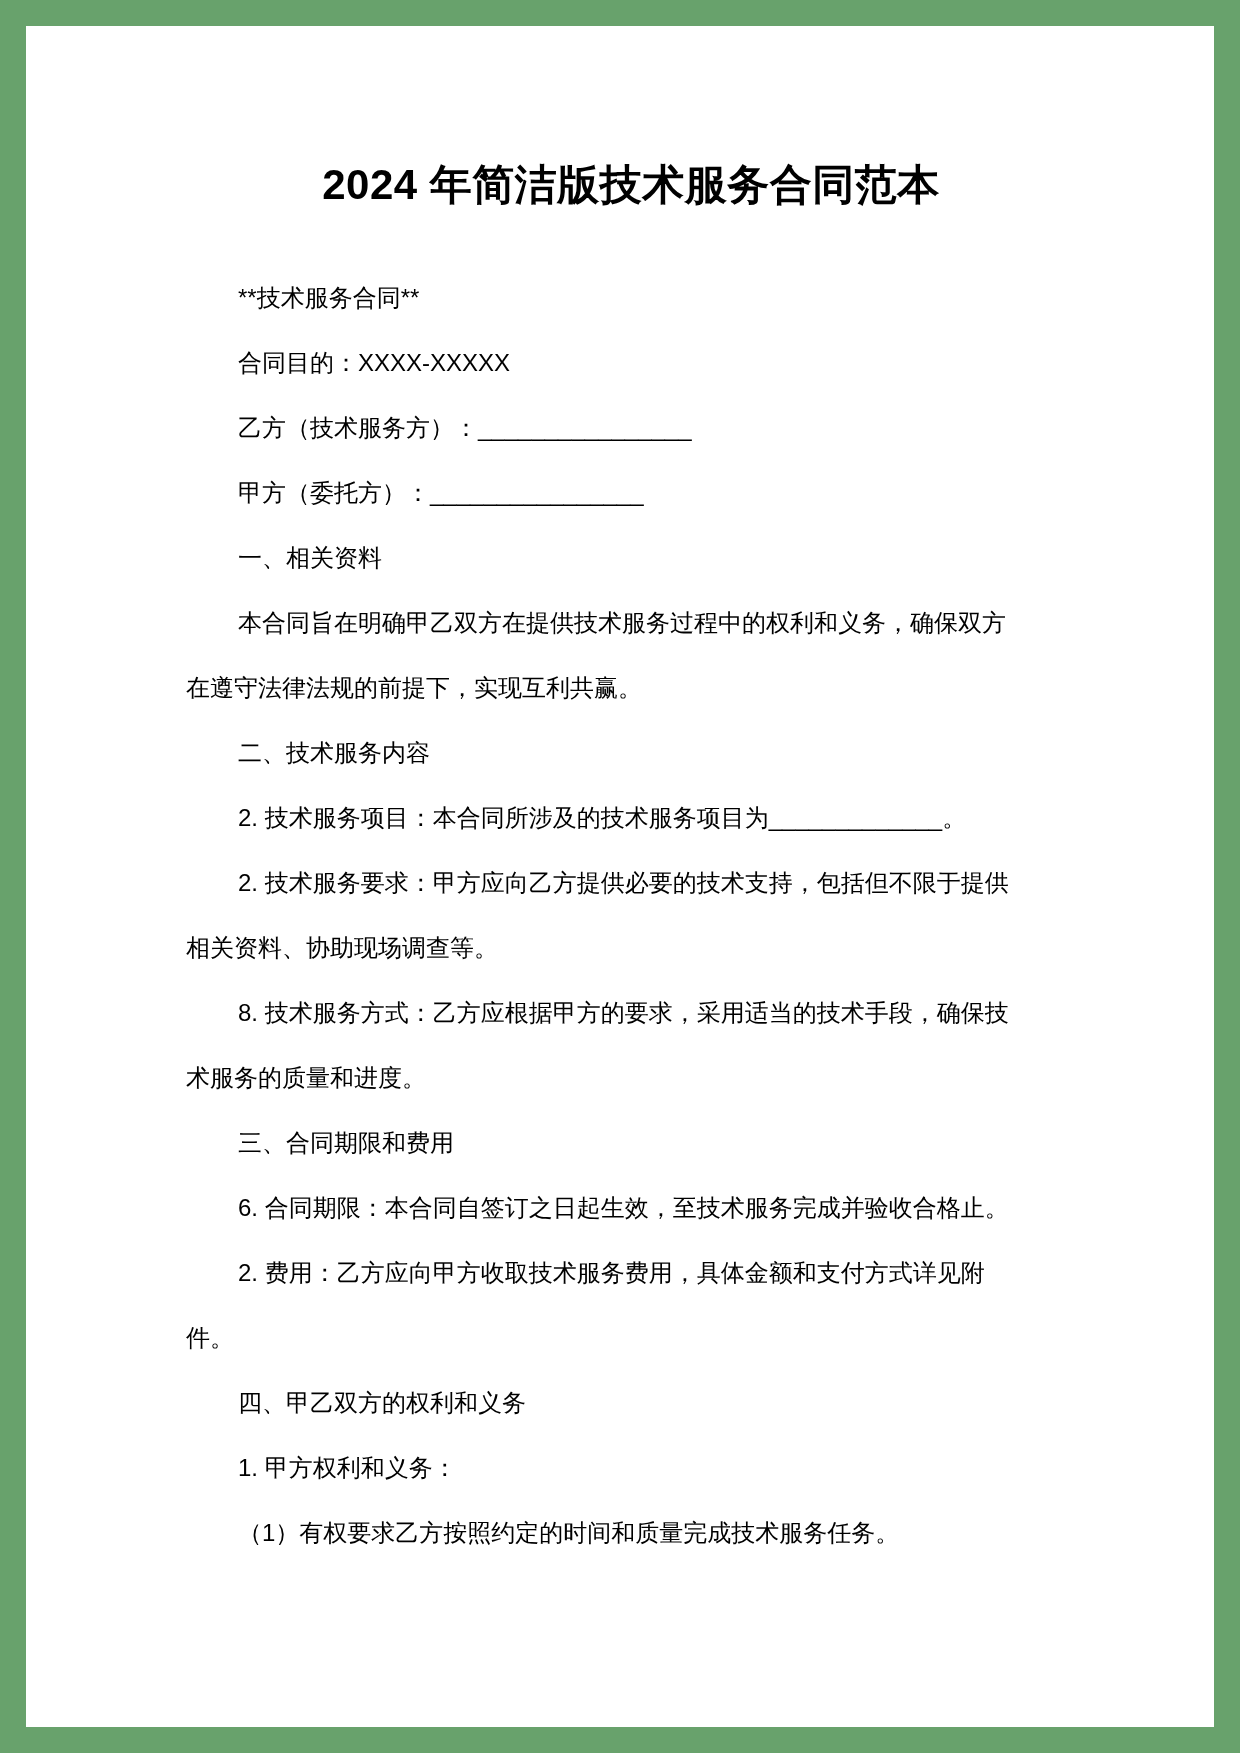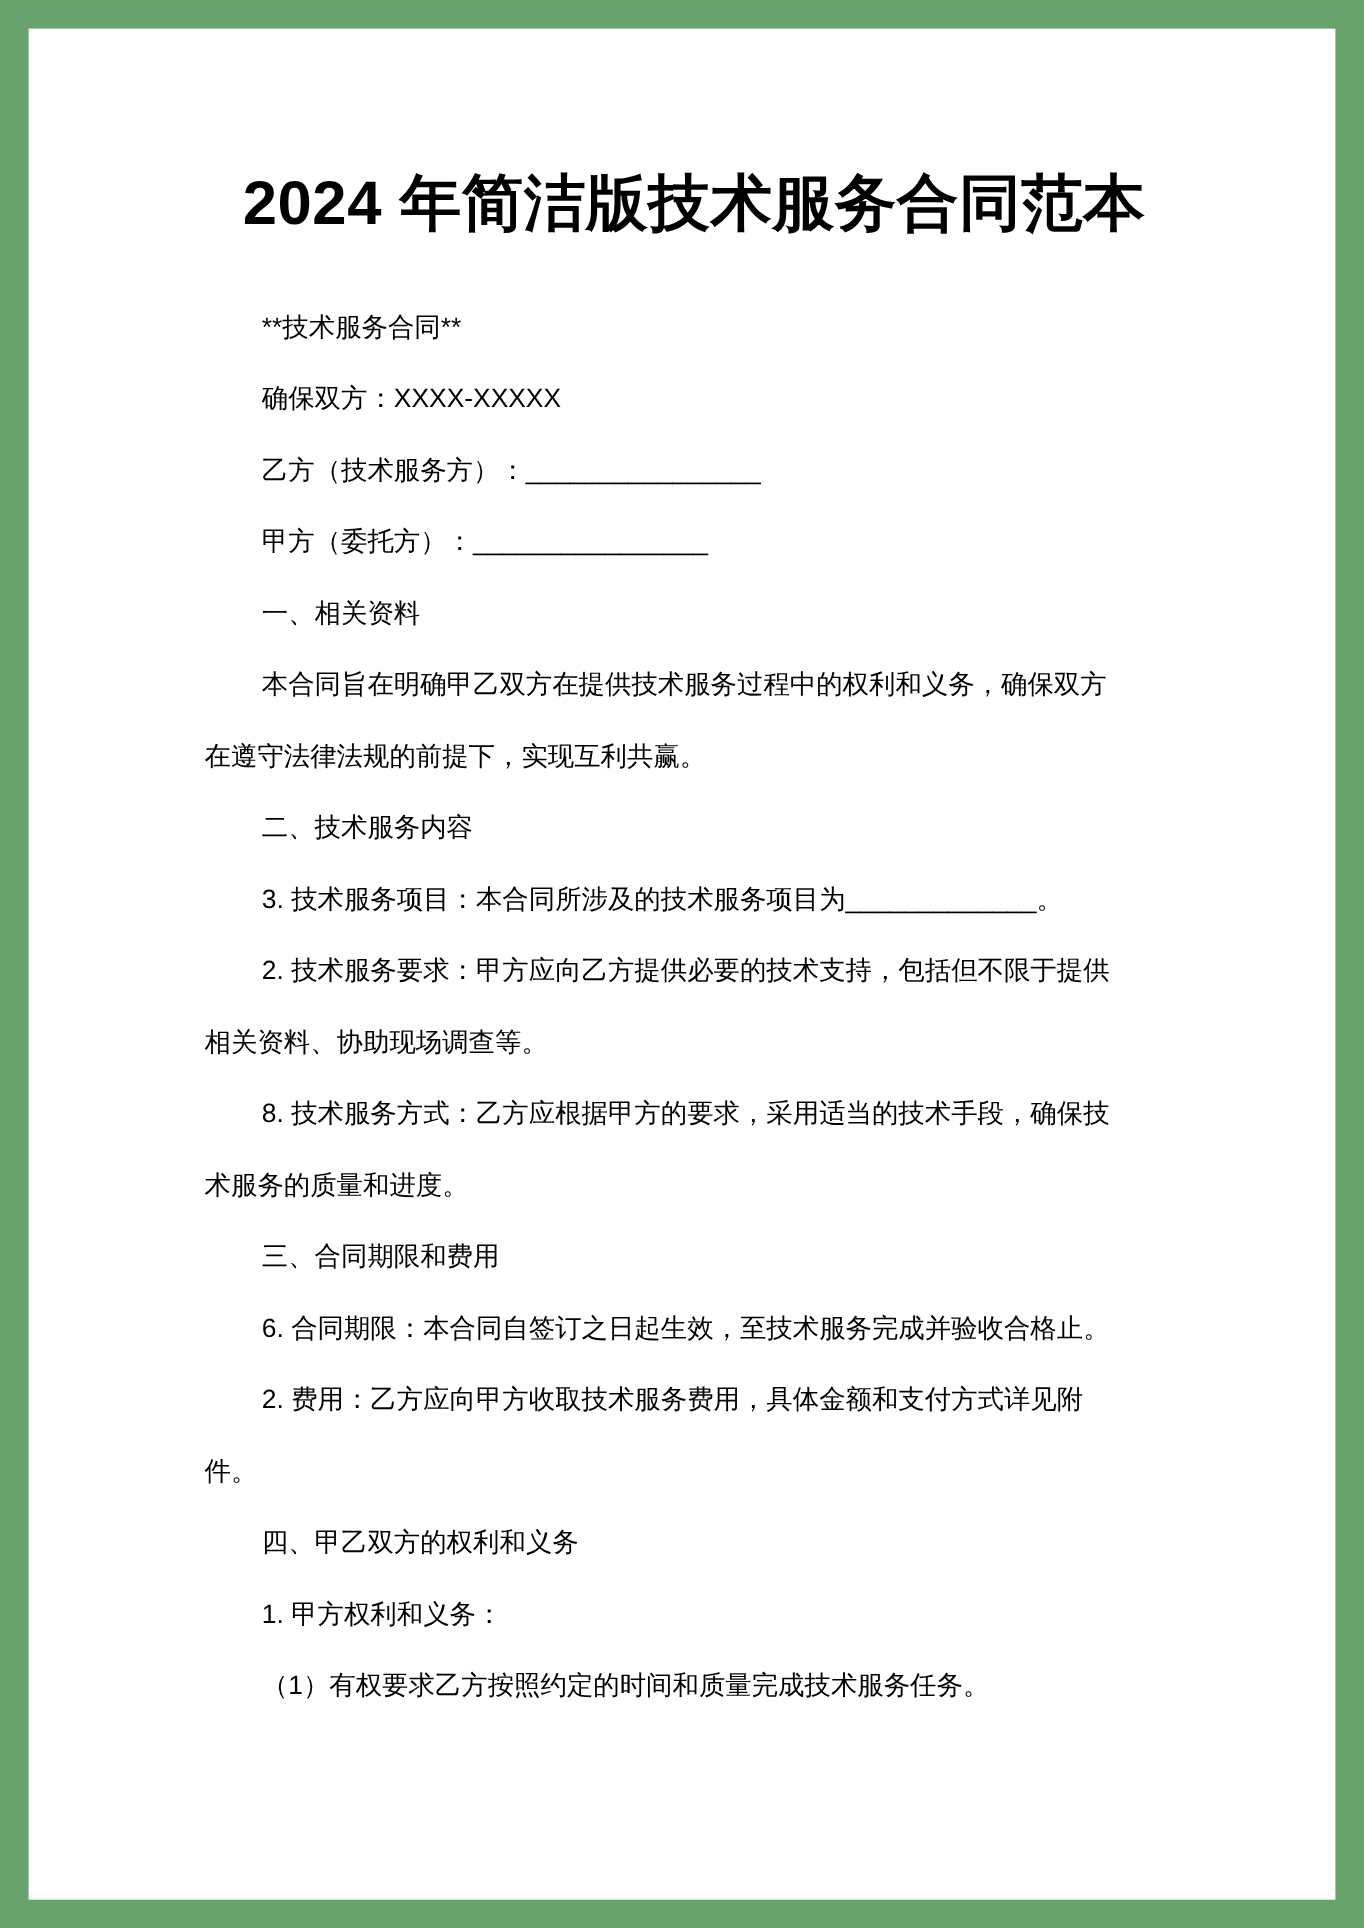--- a/index.html
+++ b/index.html
@@ -27,21 +27,21 @@
     pointer-events: none;
     z-index: 10;
   }
   .content {
     position: absolute;
     left: 186px;
     top: 152px;
     width: 890px;
   }
   .doc-title {
-    font-size: 56px;
+    font-size: 42px;
     font-weight: 700;
     line-height: 65px;
     height: 65px;
     text-align: center;
     white-space: nowrap;
     letter-spacing: 0.5px;
     margin-bottom: 48px;
   }
   .line {
     font-size: 24px;
@@ -55,28 +55,28 @@
 </style>
 </head>
 <body>
 
 <div class="page">
   <div class="frame"></div>
   <div class="content">
     <div class="doc-title">2024 年简洁版技术服务合同范本</div>
     <div>
         <div class="line indent">**技术服务合同**</div>
-        <div class="line indent">确保双方：XXXX-XXXXX</div>
+        <div class="line indent">合同目的：XXXX-XXXXX</div>
         <div class="line indent">乙方（技术服务方）：________________</div>
         <div class="line indent">甲方（委托方）：________________</div>
         <div class="line indent">一、相关资料</div>
         <div class="line indent">本合同旨在明确甲乙双方在提供技术服务过程中的权利和义务，确保双方</div>
         <div class="line flush">在遵守法律法规的前提下，实现互利共赢。</div>
         <div class="line indent">二、技术服务内容</div>
-        <div class="line indent">3. 技术服务项目：本合同所涉及的技术服务项目为_____________。</div>
+        <div class="line indent">2. 技术服务项目：本合同所涉及的技术服务项目为_____________。</div>
         <div class="line indent">2. 技术服务要求：甲方应向乙方提供必要的技术支持，包括但不限于提供</div>
         <div class="line flush">相关资料、协助现场调查等。</div>
         <div class="line indent">8. 技术服务方式：乙方应根据甲方的要求，采用适当的技术手段，确保技</div>
         <div class="line flush">术服务的质量和进度。</div>
         <div class="line indent">三、合同期限和费用</div>
         <div class="line indent">6. 合同期限：本合同自签订之日起生效，至技术服务完成并验收合格止。</div>
         <div class="line indent">2. 费用：乙方应向甲方收取技术服务费用，具体金额和支付方式详见附</div>
         <div class="line flush">件。</div>
         <div class="line indent">四、甲乙双方的权利和义务</div>
         <div class="line indent">1. 甲方权利和义务：</div>

